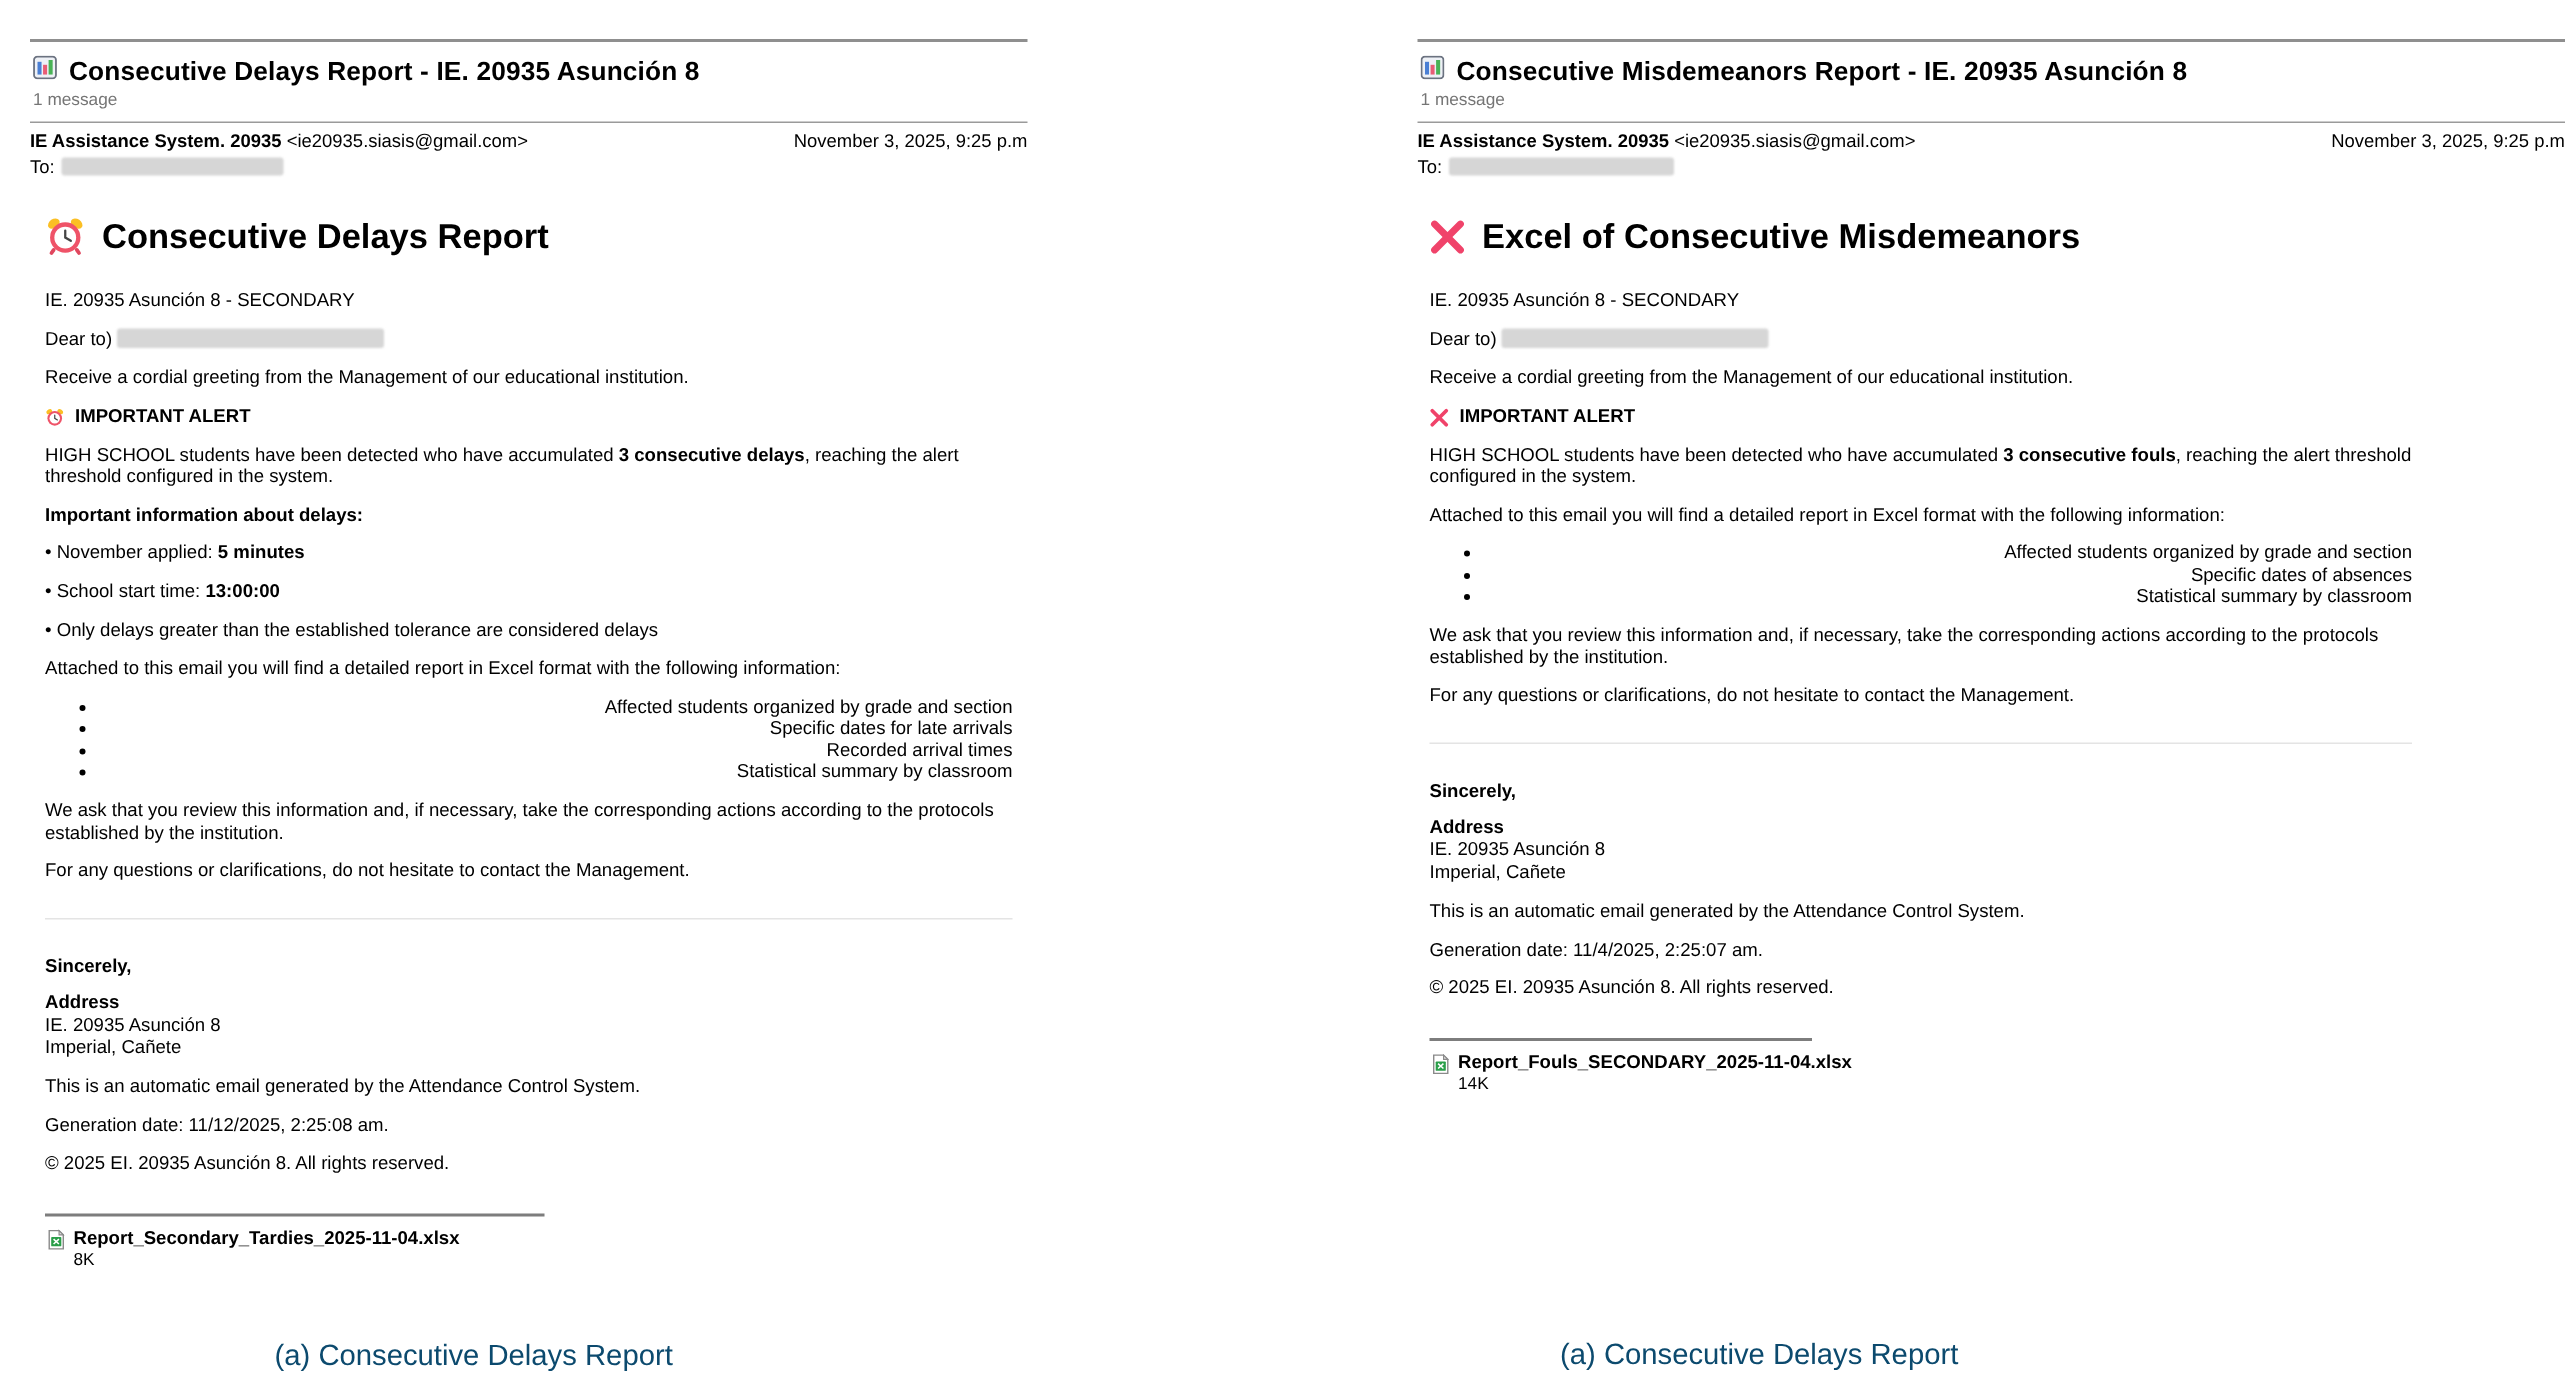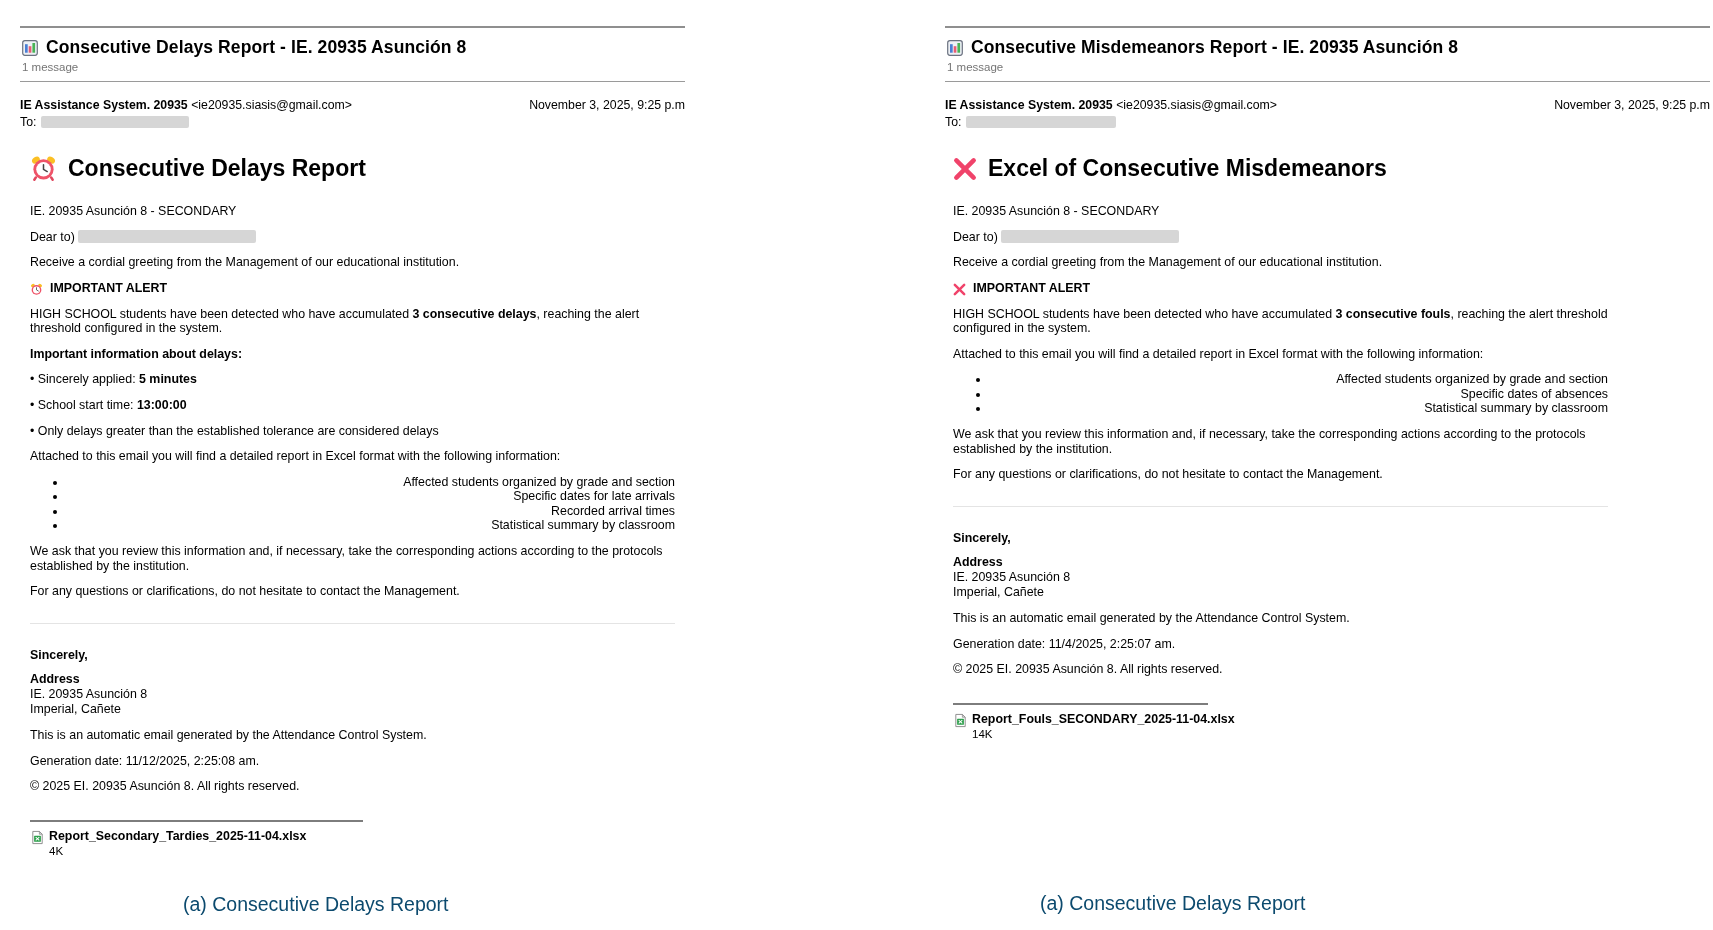--- a/index.html
+++ b/index.html
@@ -5,28 +5,28 @@
   html,body{margin:0;padding:0;}
   body{
     width:1713px;height:930px;position:relative;background:#ffffff;
     font-family:"Liberation Sans","DejaVu Sans",sans-serif;color:#000;
     overflow:hidden;
   }
   .email{position:absolute;top:26px;border-top:2px solid #8f8f8f;padding-top:9px;}
   .email-left{left:20px;width:665px;}
   .email-right{left:945px;width:765px;}
 
-  .subject-row{display:flex;align-items:center;gap:8px;margin-left:2px;}
+  .subject-row{display:flex;gap:8px;margin-left:2px;}
   .subject-row h2{font-size:17.5px;margin:0;font-weight:bold;letter-spacing:.1px;}
   .icon-barchart svg{width:16px;height:16px;display:block;}
 
   .msg-count{font-size:11.5px;color:#757575;margin:3px 0 8px 2px;}
   .hdr-divider{border-top:1px solid #9a9a9a;}
 
-  .sender-row{display:flex;justify-content:space-between;font-size:12.3px;margin-top:16px;}
+  .sender-row{display:flex;justify-content:space-between;font-size:12.3px;margin-top:5px;}
   .date{white-space:nowrap;}
   .to-row{font-size:12.3px;margin-top:3px;display:flex;align-items:center;gap:5px;}
   .redact{display:inline-block;height:12px;background:#d6d6d6;border-radius:2px;filter:blur(.7px);vertical-align:-2px;}
 
   .mailbody{margin-top:4px;}
   .email-left .mailbody{padding-left:10px;width:645px;}
   .email-right .mailbody{padding-left:8px;width:655px;}
 
   .bigheading{display:flex;align-items:center;gap:11px;font-size:23px;font-weight:bold;margin:26px 0 22px;}
   .icon-alarm svg{width:27px;height:27px;display:block;}
@@ -112,21 +112,21 @@
             <ellipse cx="25" cy="6" rx="5" ry="3.6" fill="#fbbf24" transform="rotate(35 25 6)"></ellipse>
             <circle cx="16" cy="17" r="12" fill="#ef5368"></circle>
             <circle cx="16" cy="17" r="8.6" fill="#ffffff"></circle>
             <path d="M16 11.5 V17 l4.4 2.6" stroke="#444" stroke-width="2" fill="none" stroke-linecap="round"></path>
           </svg>
       </span>
       <b>IMPORTANT ALERT</b>
     </p>
     <p><span>HIGH SCHOOL students have been detected who have accumulated </span><b>3 consecutive delays</b><span>, reaching the alert threshold configured in the system.</span></p>
     <p><b>Important information about delays:</b></p>
-    <p><span>• Sincerely applied: </span><b>5 minutes</b></p>
+    <p><span>• November applied: </span><b>5 minutes</b></p>
     <p><span>• School start time: </span><b>13:00:00</b></p>
     <p><span>• Only delays greater than the established tolerance are considered delays</span><b></b></p>
     <p>Attached to this email you will find a detailed report in Excel format with the following information:</p>
     <ul>
       <li>Affected students organized by grade and section</li>
       <li>Specific dates for late arrivals</li>
       <li>Recorded arrival times</li>
       <li>Statistical summary by classroom</li>
     </ul>
     <p>We ask that you review this information and, if necessary, take the corresponding actions according to the protocols established by the institution.</p>
@@ -146,21 +146,21 @@
       <span class="icon-excel">
         <svg viewBox="0 0 16 16">
             <path d="M3 1.5 h7 l3 3 v10 h-10 z" fill="#ffffff" stroke="#8a8a8a" stroke-width="1"></path>
             <path d="M10 1.5 v3 h3 z" fill="#dddddd" stroke="#8a8a8a" stroke-width="0.8"></path>
             <rect x="4.4" y="6" width="7.2" height="6.6" rx="0.6" fill="#2a9e49"></rect>
             <path d="M6.1 7.6 l3.8 3.4 M9.9 7.6 l-3.8 3.4" stroke="#ffffff" stroke-width="1.1"></path>
           </svg>
       </span>
       <div>
         <div class="fname">Report_Secondary_Tardies_2025-11-04.xlsx</div>
-        <div class="fsize">4K</div>
+        <div class="fsize">8K</div>
       </div>
     </div>
   </div>
 </section>
 
 <section class="email email-right">
   <div class="subject-row">
     <span class="icon-barchart">
       <svg viewBox="0 0 16 16">
           <rect x="0.7" y="0.7" width="14.6" height="14.6" rx="2.2" fill="#eef1f6" stroke="#6b7280" stroke-width="1.2"></rect>

